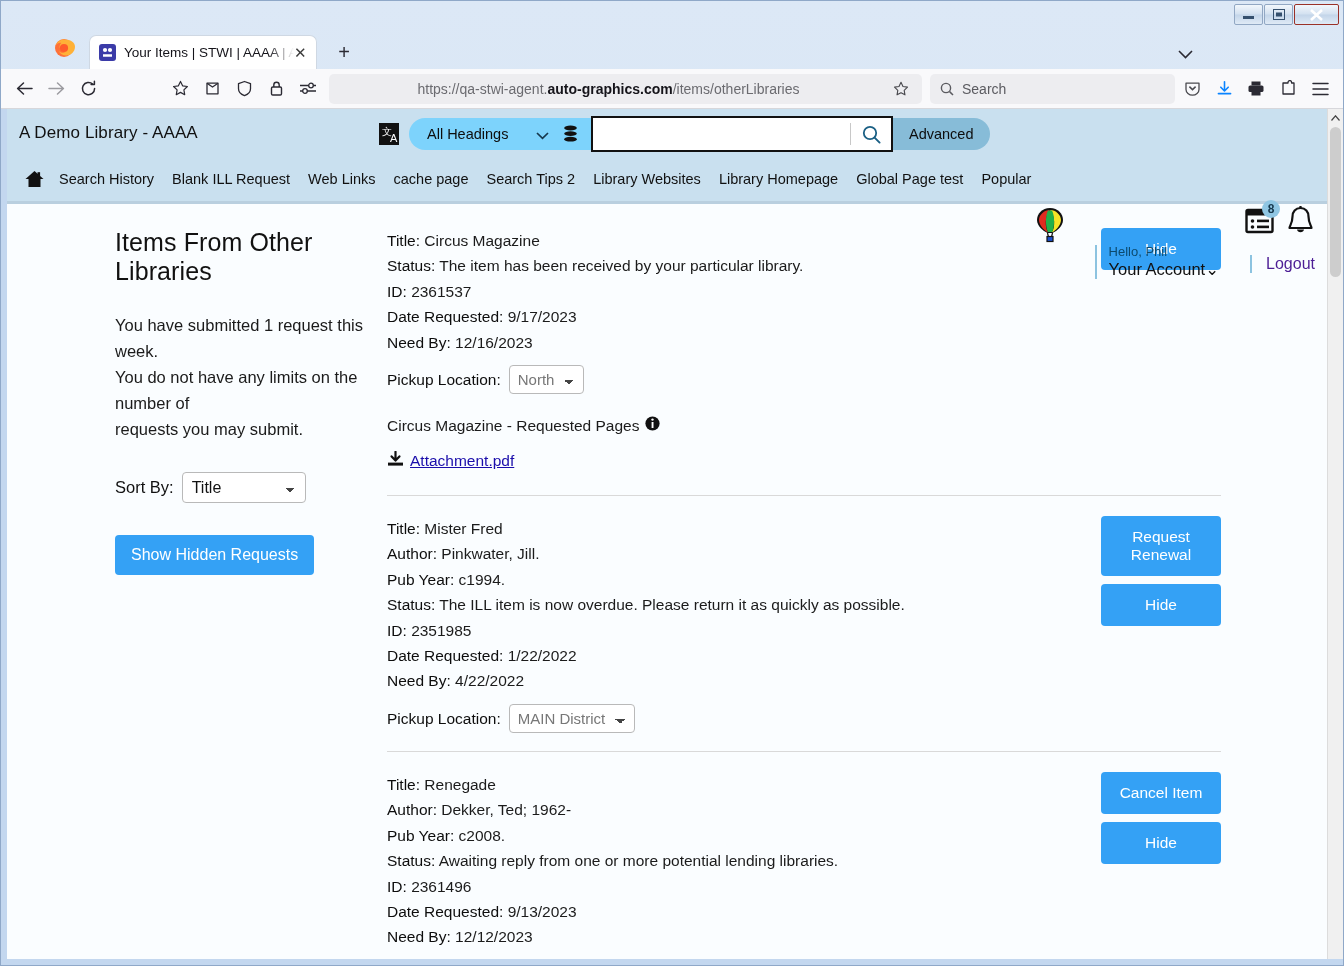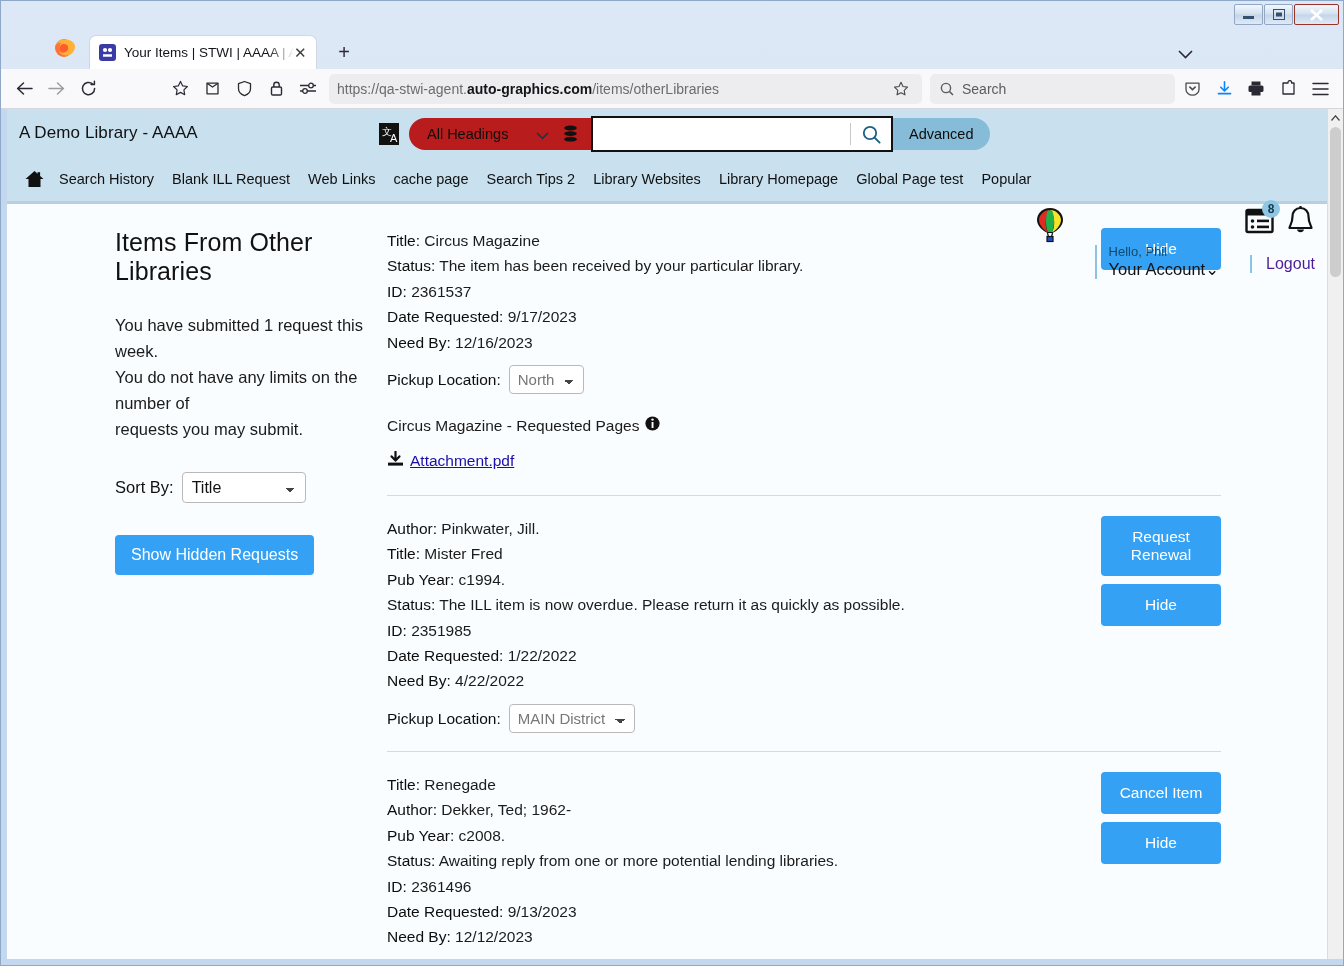--- a/index.html
+++ b/index.html
@@ -86,20 +86,21 @@
   }
 
   
   .navbar {
     height: 40px; flex: 0 0 40px;
     background: #f9f9fb;
     border-bottom: 1px solid #d7d7db;
     display: flex; align-items: center;
     padding: 0 8px;
     gap: 2px;
+    text-align: center;
   }
   .navicon {
     width: 30px; height: 30px;
     display: flex; align-items: center; justify-content: center;
     border-radius: 4px; cursor: pointer; flex: 0 0 auto;
   }
   .navicon.dim { opacity: .45; }
   .urlbar {
     flex: 1 1 auto; height: 30px;
     background: #ededf0; border-radius: 5px;
@@ -161,21 +162,21 @@
   }
   .search-cluster {
     position: absolute; left: 370px; top: 7px;
     display: flex; align-items: center; gap: 0;
   }
   .lang-icon {
     width: 24px; height: 26px; margin-right: 8px;
     display:flex; align-items:center; justify-content:center;
   }
   .headings-pill {
-    background: #b91c1c; color: #0d0d0d;
+    background: #7dd3fc; color: #0d0d0d;
     height: 32px; width: 182px;
     border-radius: 16px 0 0 16px;
     display: flex; align-items: center;
     padding: 0 10px 0 18px;
     font-size: 14.5px;
     position: relative;
   }
   .headings-pill .chev { position:absolute; right: 42px; top: 9px; }
   .db-icon { position: absolute; right: 12px; top: 7px; }
   .search-input-wrap {
@@ -599,22 +600,22 @@
                 </div>
               </div>
             </div>
             <div class="rec-actions">
               <button class="btn-blue">Hide</button>
             </div>
           </div>
 
           <div class="record">
             <div class="rec-body">
+              <div class="rec-line"><b>Title:</b> <span>Mister Fred</span></div>
               <div class="rec-line"><b>Author:</b> <span>Pinkwater, Jill.</span></div>
-              <div class="rec-line"><b>Title:</b> <span>Mister Fred</span></div>
               <div class="rec-line"><b>Pub Year:</b> <span>c1994.</span></div>
               <div class="rec-line"><b>Status:</b> <span>The ILL item is now overdue. Please return it as quickly as possible.</span></div>
               <div class="rec-line"><b>ID:</b> <span>2351985</span></div>
               <div class="rec-line"><b>Date Requested:</b> <span>1/22/2022</span></div>
               <div class="rec-line"><b>Need By:</b> <span>4/22/2022</span></div>
               <div class="pickup-row">
                 <span class="rec-line"><b>Pickup Location:</b></span>
                 <select class="select pickup">
                   <option>MAIN District</option>
                 </select>

